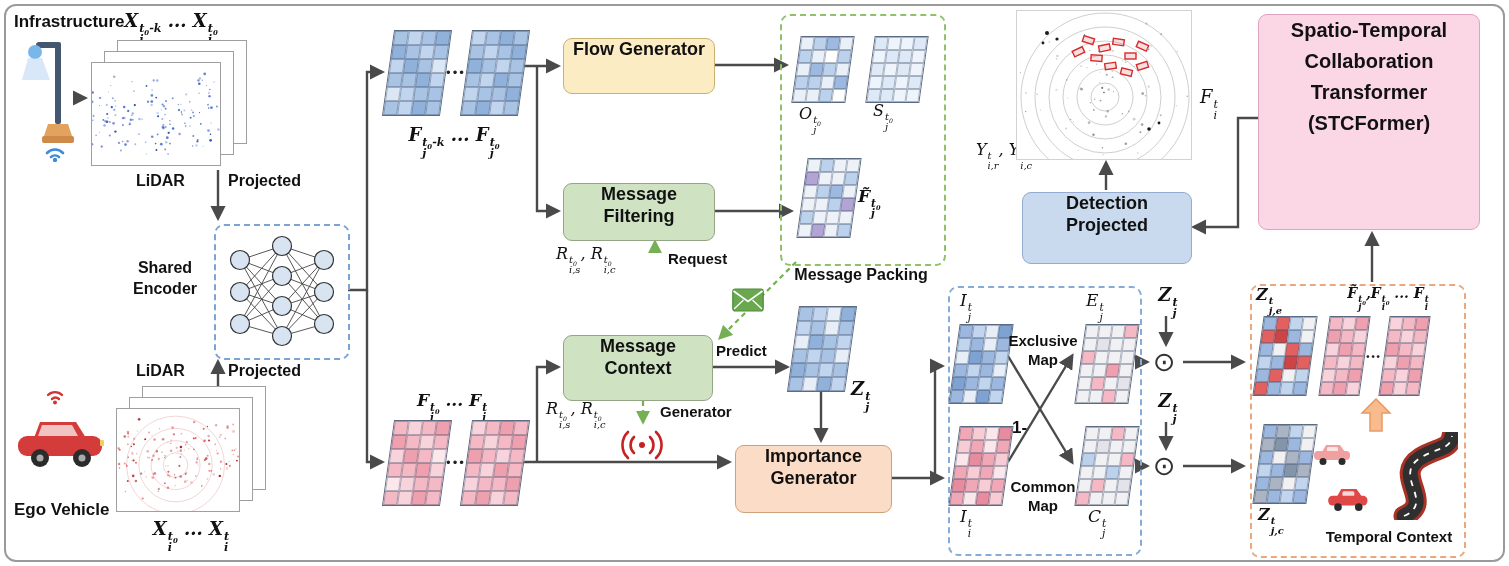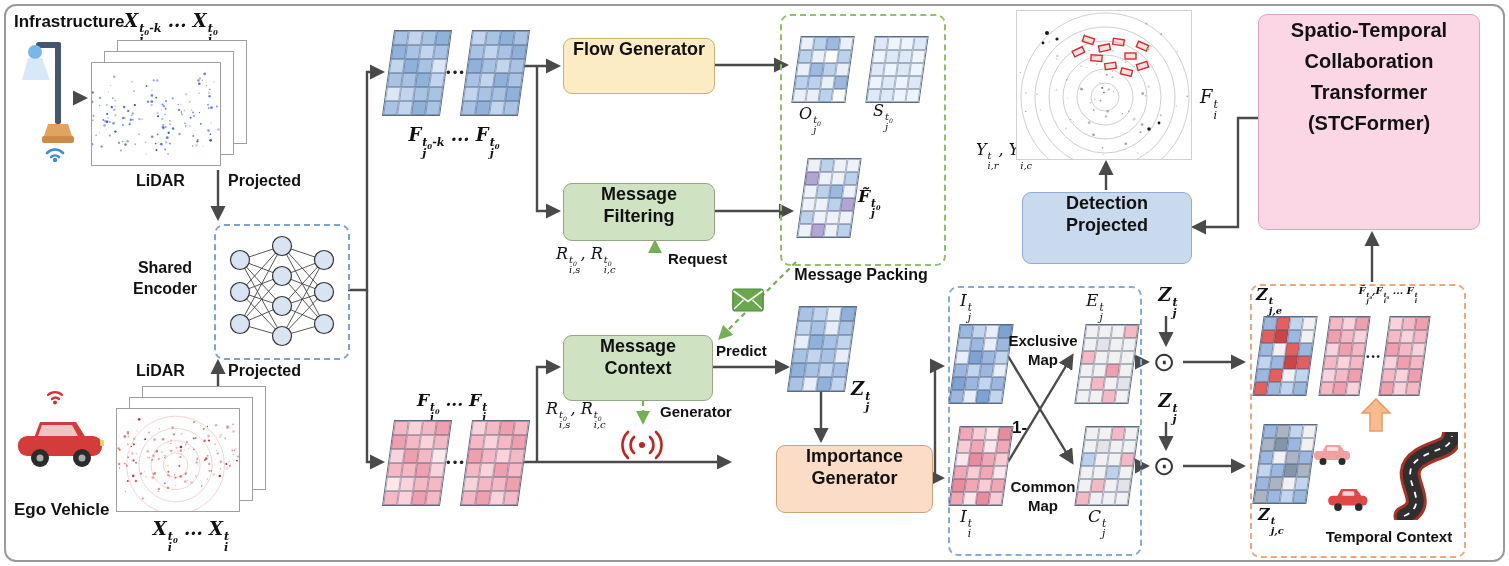--- a/index.html
+++ b/index.html
@@ -61,28 +61,28 @@
   .m-ftilde{left:858px;top:186px;font-size:17px}
   .m-zpred{left:851px;top:378px;font-size:18px}
   .m-ij{left:960px;top:290px;font-size:17px}
   .m-ej{left:1086px;top:290px;font-size:17px}
   .m-ii{left:960px;top:506px;font-size:17px}
   .m-cj{left:1088px;top:506px;font-size:17px}
   .m-ztop{left:1146px;top:284px;width:44px;font-size:18px;text-align:center}
   .m-zmid{left:1146px;top:390px;width:44px;font-size:18px;text-align:center}
   .m-zje{left:1256px;top:285px;font-size:16px}
   .m-zjc{left:1258px;top:505px;font-size:16px}
-  .m-ctx{left:1313px;top:285px;width:150px;font-size:10px;text-align:center}
+  .m-ctx{left:1313px;top:285px;width:150px;font-size:14px;text-align:center}
   .m-fout{left:1200px;top:86px;font-size:18px}
   .m-yout{left:946px;top:140px;width:116px;font-size:16px;text-align:center}
   
   .b-flow{left:563px;top:38px;width:150px;height:54px;background:#fcecc3;border-color:#c9b272;font-size:18px}
   .b-filter{left:563px;top:183px;width:150px;height:56px;background:#cfe3c3;border-color:#93a788;font-size:18px;line-height:1.2}
   .b-delivery{left:563px;top:335px;width:148px;height:64px;background:#cfe3c3;border-color:#93a788;font-size:18px;line-height:1.2}
-  .b-imp{left:776px;top:445px;width:155px;height:66px;background:#fbdcc6;border-color:#cfa17b;font-size:18px;line-height:1.2}
+  .b-imp{left:735px;top:445px;width:155px;height:66px;background:#fbdcc6;border-color:#cfa17b;font-size:18px;line-height:1.2}
   .b-stc{left:1258px;top:14px;width:220px;height:214px;background:#fbd7e6;border-color:#dfa2c0;font-size:20px;line-height:1.55}
   .b-dec{left:1022px;top:192px;width:168px;height:70px;background:#c9daee;border-color:#92abce;font-size:18px;line-height:1.2}
   
   .d-enc{left:214px;top:224px;width:132px;height:132px;border:2px dashed #7ba3d6}
   .d-pack{left:780px;top:14px;width:162px;height:248px;border:2px dashed #8fc06a}
   .d-maps{left:948px;top:286px;width:190px;height:266px;border:2px dashed #85abd8}
   .d-ctx{left:1250px;top:284px;width:212px;height:270px;border:2px dashed #eba87e}
   
   .g-fj1{left:388px;top:30px}.g-fj2{left:466px;top:30px}
   .g-fi1{left:388px;top:420px}.g-fi2{left:466px;top:420px}

